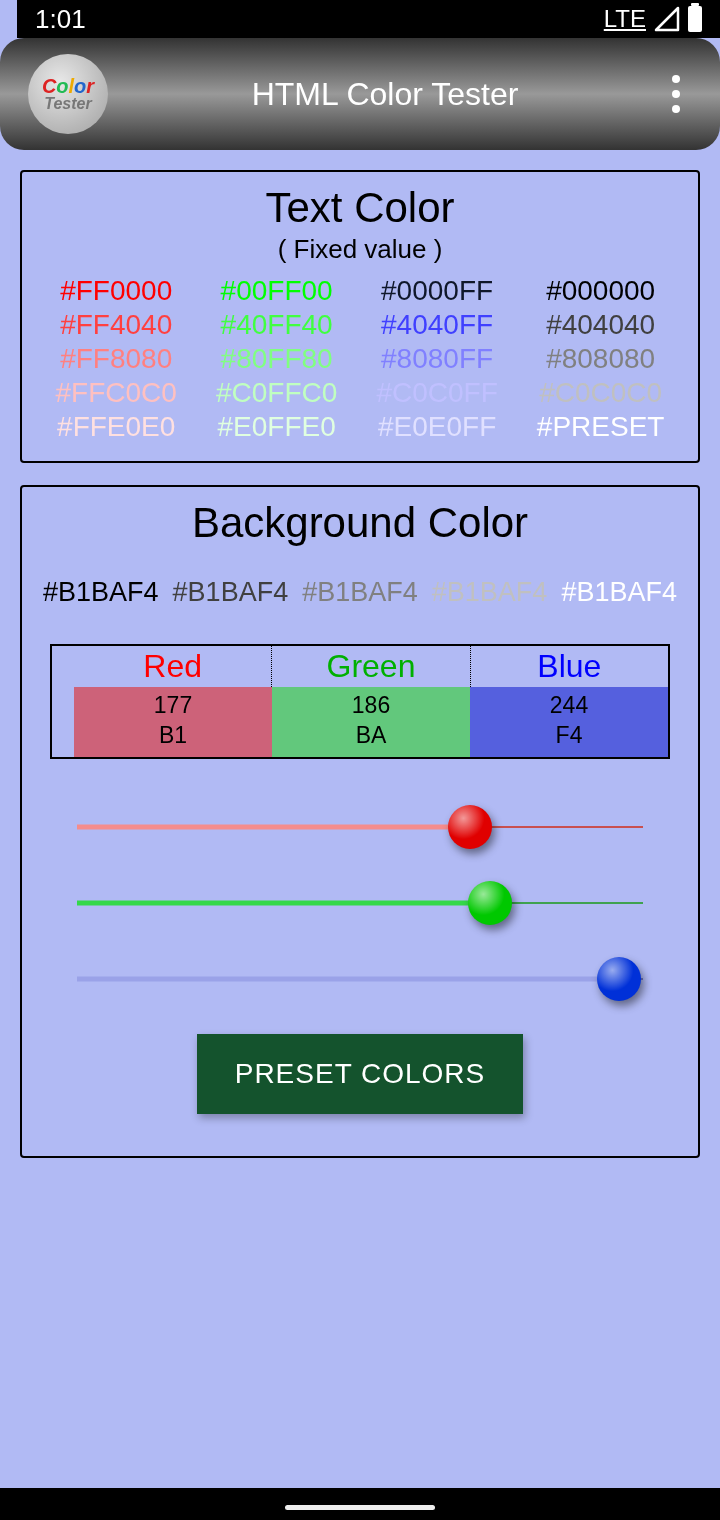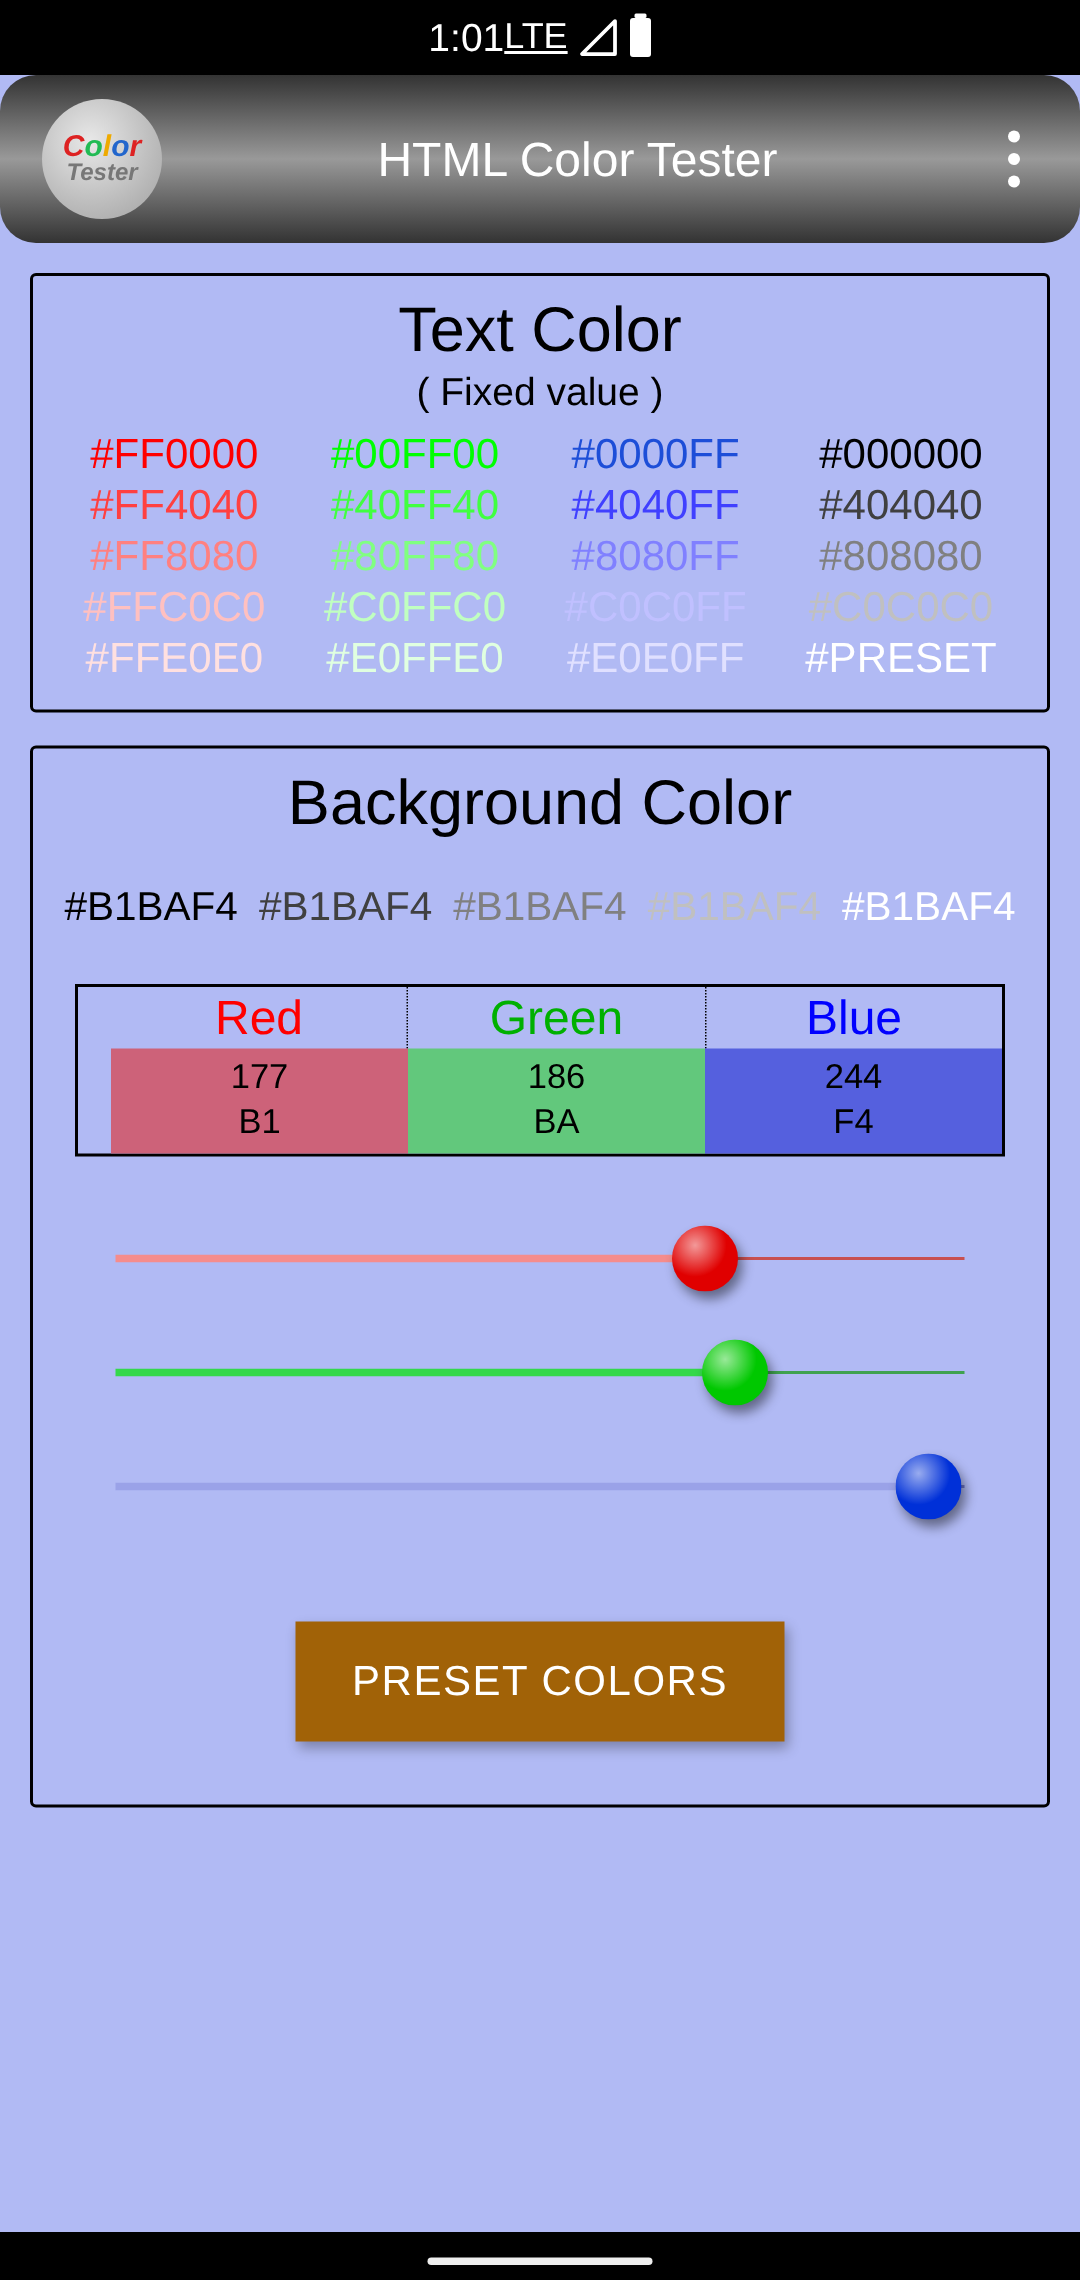--- a/index.html
+++ b/index.html
@@ -1,23 +1,24 @@
 <!DOCTYPE html>
 <html><head>
   <meta charset="utf-8">
   <style>
     * { margin: 0; padding: 0; box-sizing: border-box; }
     html, body { width: 720px; height: 1520px; font-family: Arial, Helvetica, sans-serif; overflow: hidden; }
     body { background: #B1BAF4; }
 
     
     .statusbar {
-      height: 50px; background: #000; color: #fff; display: flex;
-      align-items: center; justify-content: center; padding: 0 18px;
+      height: 38px; background: #000; color: #fff; display: flex;
+      align-items: center; justify-content: space-between; padding: 0 18px;
       font-size: 26px;
+      margin-left: 17px;
     }
     .status-right { display: flex; align-items: center; gap: 8px; font-size: 24px; font-weight: 500; text-decoration: underline;}
     .triangle-icon svg { display: block; }
     .battery-icon { width: 14px; height: 26px; background: #fff; border-radius: 2px; position: relative; }
     .battery-icon::before { content: ""; position: absolute; top: -3px; left: 3px; width: 8px; height: 3px; background: #fff; border-radius: 1px; }
 
     
     .titlebar {
       height: 112px;
       background: linear-gradient(180deg, #333 0%, #999 50%, #333 100%);
@@ -81,22 +82,22 @@
     .slider .track-rest { right: 0; }
     .slider .thumb {
       position: absolute; top: 50%; width: 44px; height: 44px; border-radius: 50%;
       transform: translate(-50%, -50%);
       box-shadow: 3px 5px 8px rgba(0,0,0,0.45);
       background: radial-gradient(circle at 35% 30%, rgba(255,255,255,0.6), rgba(255,255,255,0) 50%);
     }
 
     
     .preset-btn {
-      display: block; margin: 68px auto 40px; padding: 24px 38px;
-      background: #a16207; color: #fff; border: none; font-size: 28px;
+      display: block; margin: 33px auto 40px; padding: 24px 38px;
+      background: #14532d; color: #fff; border: none; font-size: 28px;
       letter-spacing: 1px; font-weight: 500;
       box-shadow: 2px 4px 8px rgba(0,0,0,0.3);
       cursor: pointer;
     }
 
     
     .navbar { position: absolute; bottom: 0; left: 0; right: 0; height: 32px; background: #000; }
     .home-pill { position: absolute; bottom: 10px; left: 50%; transform: translateX(-50%);
       width: 150px; height: 5px; background: #eee; border-radius: 3px; }
   </style>
@@ -145,21 +146,21 @@
           <span style="color: rgb(255, 224, 224);">#FFE0E0</span>
         </div>
         <div class="color-col">
           <span style="color: rgb(0, 255, 0);">#00FF00</span>
           <span style="color: rgb(64, 255, 64);">#40FF40</span>
           <span style="color: rgb(128, 255, 128);">#80FF80</span>
           <span style="color: rgb(192, 255, 192);">#C0FFC0</span>
           <span style="color: rgb(224, 255, 224);">#E0FFE0</span>
         </div>
         <div class="color-col">
-          <span style="color: #1d4ed8;">#0000FF</span>
+          <span style="color: #0f172a;">#0000FF</span>
           <span style="color: rgb(64, 64, 255);">#4040FF</span>
           <span style="color: rgb(128, 128, 255);">#8080FF</span>
           <span style="color: rgb(192, 192, 255);">#C0C0FF</span>
           <span style="color: rgb(224, 224, 255);">#E0E0FF</span>
         </div>
         <div class="color-col">
           <span style="color: rgb(0, 0, 0);">#000000</span>
           <span style="color: rgb(64, 64, 64);">#404040</span>
           <span style="color: rgb(128, 128, 128);">#808080</span>
           <span style="color: rgb(192, 192, 192);">#C0C0C0</span>

